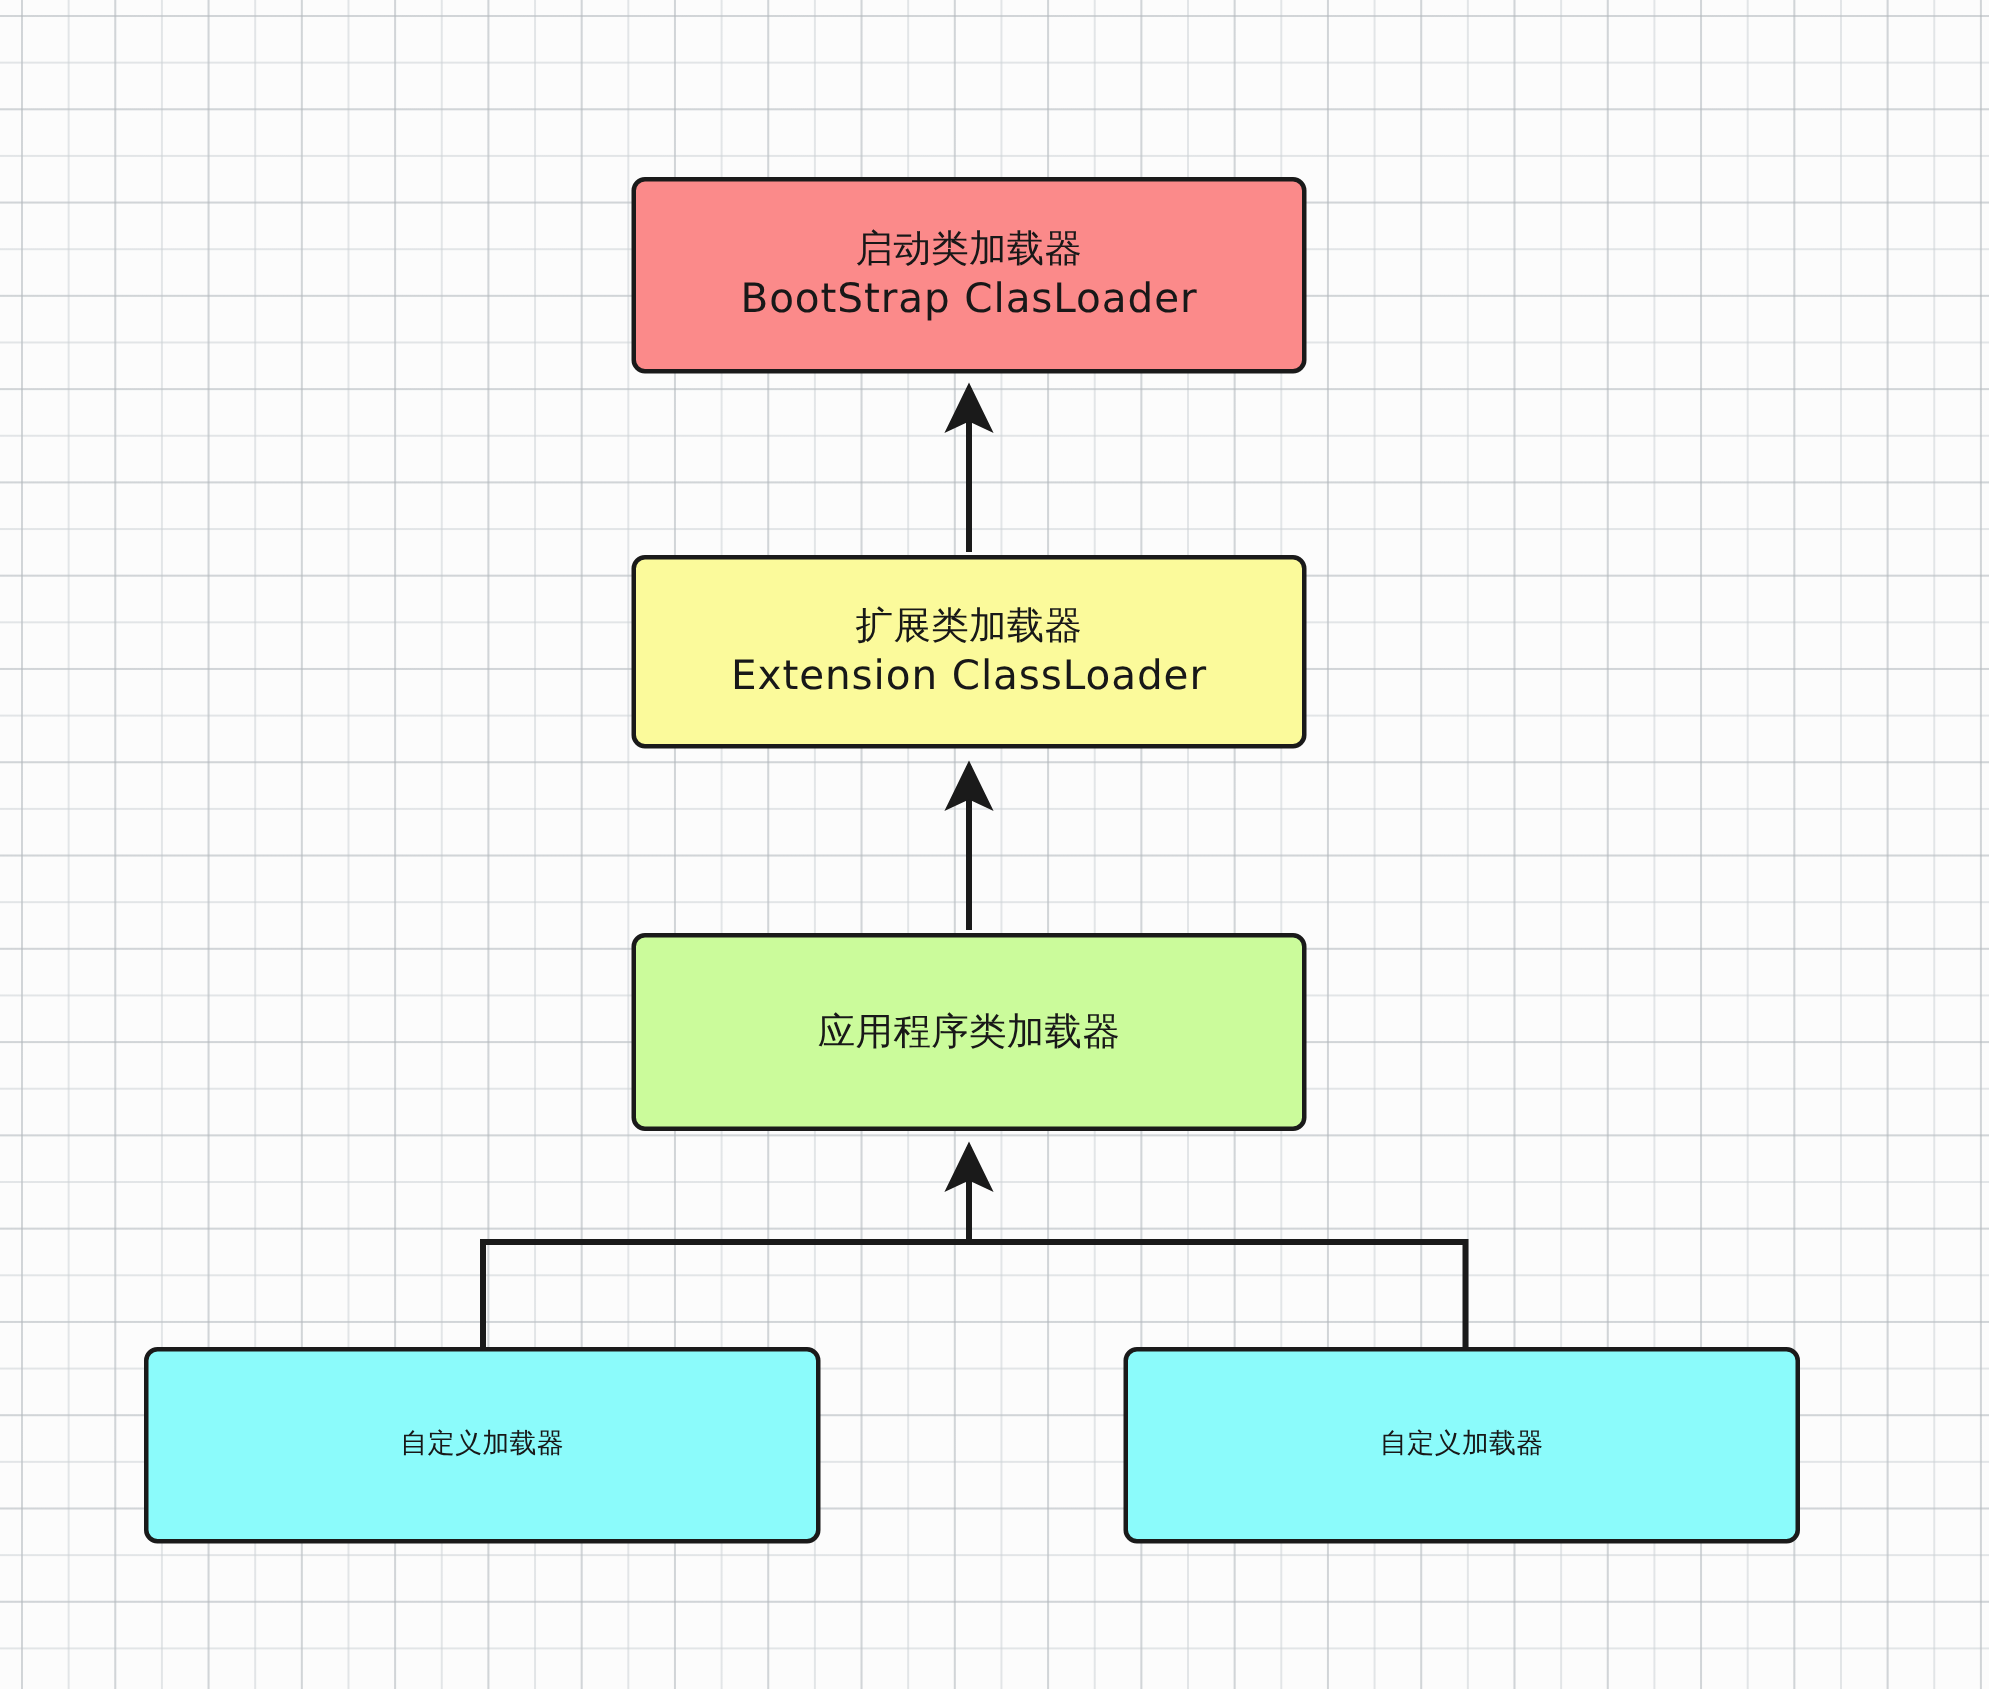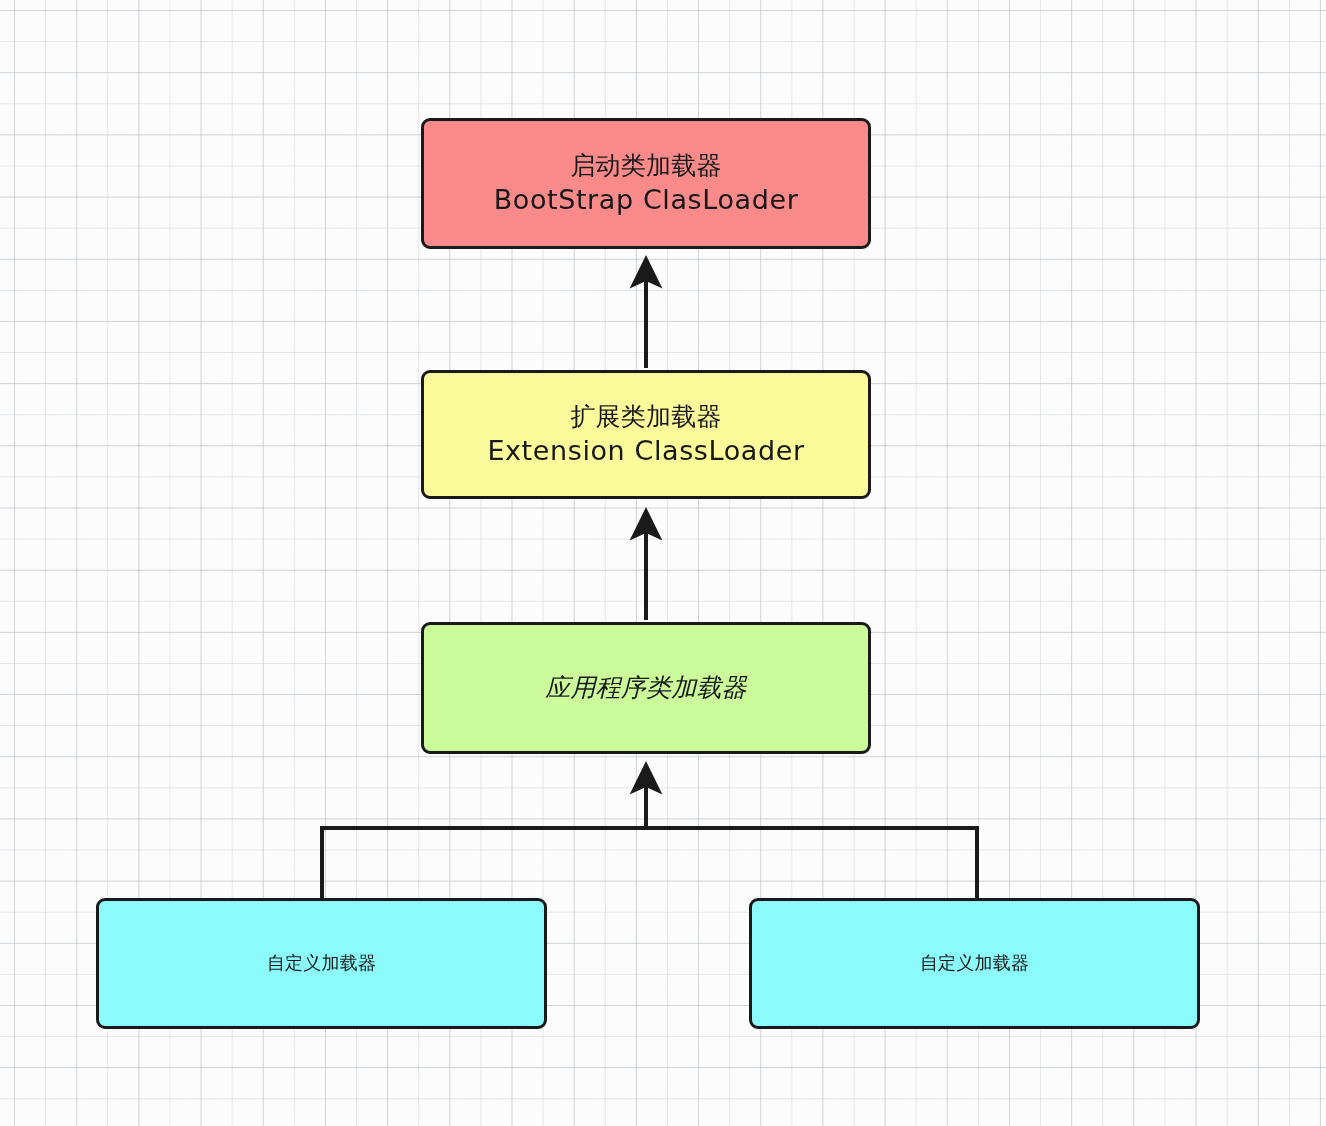--- a/index.html
+++ b/index.html
@@ -67,21 +67,21 @@
     font-weight: 400;
     letter-spacing: 0.6px;
   }
   .node.single .line-cn {
     font-size: 18px;
   }
 
   
   #node-bootstrap   { left: 421px; top: 118px;  width: 450px; height: 131px; }
   #node-extension   { left: 421px; top: 370px;  width: 450px; height: 129px; }
-  #node-application { left: 421px; top: 622px;  width: 450px; height: 132px; font-style: italic; }
+  #node-application { left: 421px; top: 622px;  width: 450px; height: 132px; }
   #node-custom-left { left: 96px;  top: 898px;  width: 451px; height: 131px; }
   #node-custom-right{ left: 749px; top: 898px;  width: 451px; height: 131px; }
 </style>
 </head>
 <body>
 
 <div id="diagram-canvas" style="background-color: rgb(252, 252, 252);">
 
   <svg id="connectors" viewBox="0 0 1326 1126" width="1326" height="1126">
     <defs>

